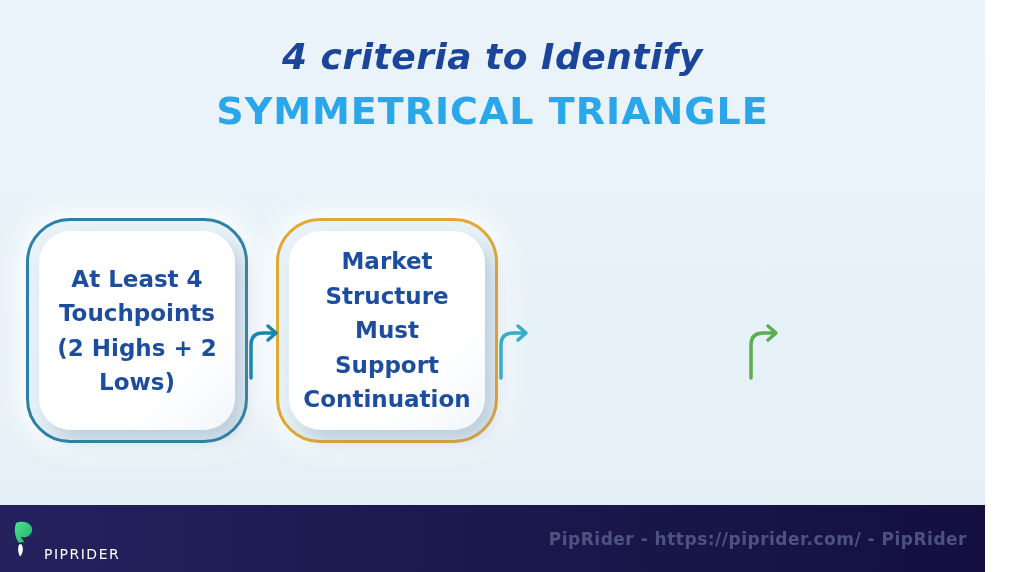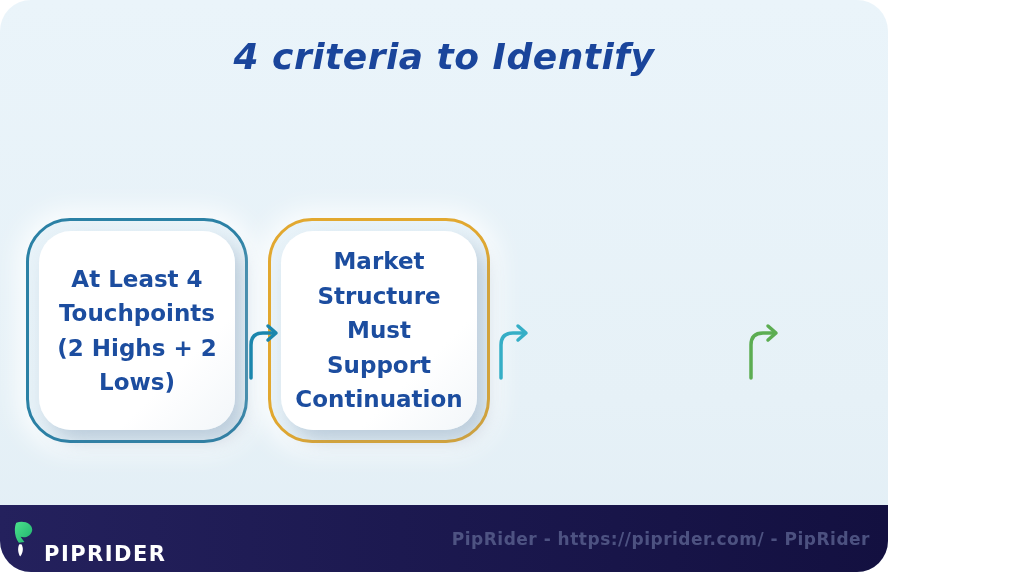--- a/index.html
+++ b/index.html
@@ -1,33 +1,32 @@
 <!DOCTYPE html>
 <html><head>
 <meta charset="utf-8">
 <style>
   html,body{margin:0;padding:0;}
   body{font-family:"DejaVu Sans","Liberation Sans",sans-serif;}
   .canvas{
-    position:relative;width:888px;height:572px;overflow:hidden;
+    position:relative;width:985px;height:572px;overflow:hidden;
     background:linear-gradient(180deg,#eaf4fa 0%,#e6f1f7 70%,#e2eef5 100%);
-    border-radius:31px;
   }
   
   .title-wrap{position:absolute;top:36px;left:0;width:100%;text-align:center;}
   .title-line1{
     font-size:36px;font-weight:700;font-style:italic;color:#1a459b;
     letter-spacing:0.5px;
   }
   .title-line2{
     margin-top:12px;font-size:38px;font-weight:700;color:#2aa6ea;
     letter-spacing:1px;
   }
   
-  .row{position:absolute;top:218px;left:26px;display:flex;gap:20px;}
+  .row{position:absolute;top:218px;left:26px;display:flex;gap:28px;}
   .crit-box{
     position:relative;width:216px;height:219px;
     border:3px solid var(--c,#2b81a5);border-radius:44px;
     box-shadow:0 0 26px 8px rgba(255,255,255,0.85);
     background:transparent;flex:0 0 auto;
   }
   .crit-inner{
     position:absolute;top:10px;left:10px;right:10px;bottom:10px;
     background:linear-gradient(135deg,#ffffff 70%,#f2f6f9 100%);
     border-radius:32px;
@@ -47,34 +46,35 @@
   #arrow-3{left:741px;}
   
   .footer{
     position:absolute;left:0;bottom:0;width:100%;height:67px;
     background:linear-gradient(90deg,#24215d 0%,#1c1950 45%,#131040 100%);
     display:flex;align-items:center;justify-content:space-between;
   }
   .brand{display:flex;align-items:center;gap:8px;padding-left:12px;}
   .brand-icon{width:24px;height:38px;}
   .brand-name{
-    color:#ffffff;font-size:21px;font-weight:700;letter-spacing:1.5px;margin-top:31px;
+    color:#ffffff;font-size:14px;font-weight:400;letter-spacing:1.5px;margin-top:31px;
   }
   .watermark{
     padding-right:18px;font-size:17px;font-weight:700;
     color:#5b6290;opacity:0.8;letter-spacing:0.5px;
   }
 </style>
 </head>
 <body>
 
 <div class="canvas">
 
   <div class="title-wrap">
     <div class="title-line1">4 criteria to Identify</div>
+    <div class="title-line2">SYMMETRICAL TRIANGLE</div>
   </div>
 
   <div class="row">
     <div class="crit-box" style="--c: #2b81a5;">
       <div class="crit-inner">
         <div class="crit-label">At Least 4
 Touchpoints
 (2 Highs + 2
 Lows)</div>
       </div>

